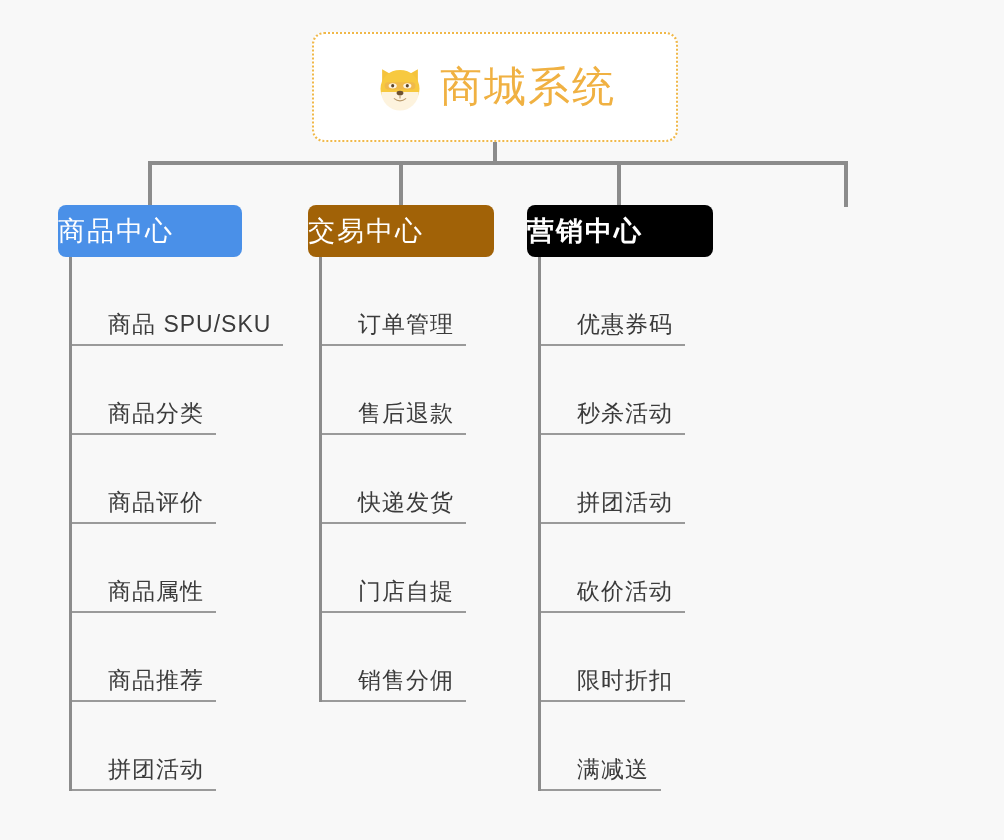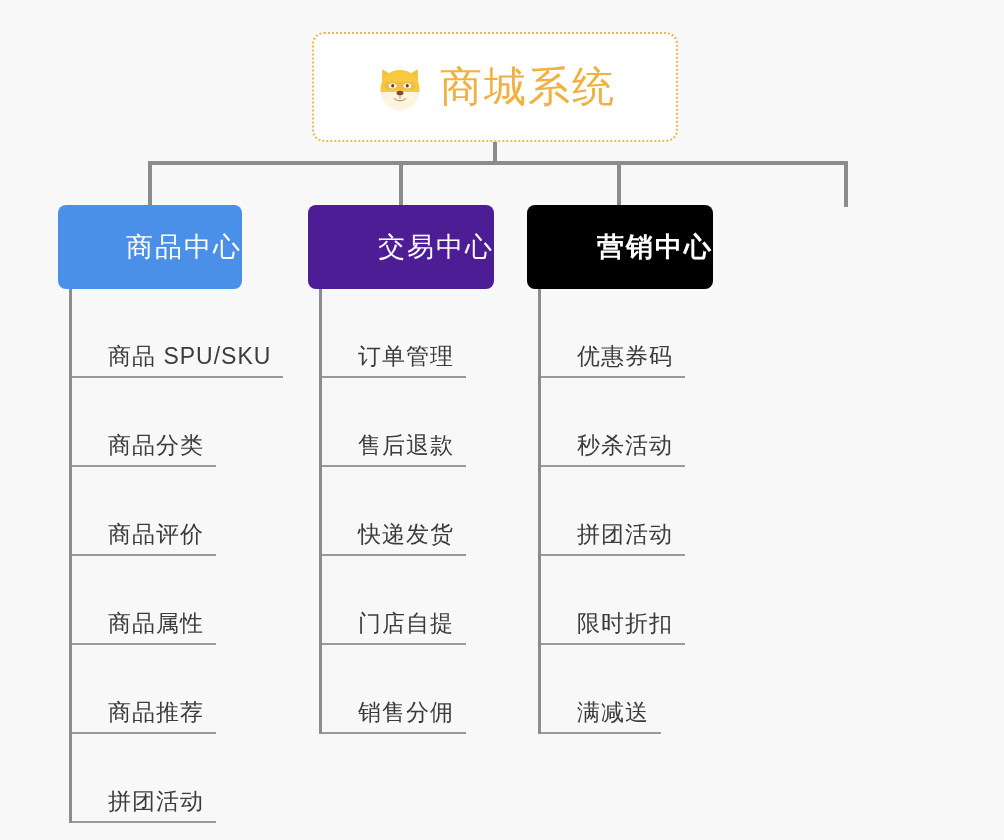--- a/index.html
+++ b/index.html
@@ -57,25 +57,25 @@
   }
   .conn-v { width: 3px; }
   .conn-h { height: 3px; }
 
   
   .column {
     position: absolute;
     top: 205px;
   }
   .cat-box {
-    height: 84px;
+    height: 52px;
     border-radius: 8px;
     display: flex;
     align-items: center;
-    justify-content: flex-end;
+    justify-content: flex-start;
     color: #ffffff;
     font-size: 27px;
     letter-spacing: 2px;
     box-sizing: border-box;
   }
 
   
   .leaf-wrap {
     position: relative;
     margin-left: 11px;
@@ -161,21 +161,21 @@
       <div class="leaf">
         <span class="leaf-inner">商品推荐</span>
       </div>
       <div class="leaf">
         <span class="leaf-inner">拼团活动</span>
       </div>
     </div>
   </div>
 
   <div class="column" id="col-1" style="left: 308px; width: 186px;">
-    <div class="cat-box" id="cat-1" style="background: #4c1d95; width: 186px;">
+    <div class="cat-box" id="cat-1" style="background: #a16207; width: 186px;">
       <span>交易中心</span>
     </div>
     <div class="leaf-wrap">
       <div class="leaf">
         <span class="leaf-inner">订单管理</span>
       </div>
       <div class="leaf">
         <span class="leaf-inner">售后退款</span>
       </div>
       <div class="leaf">
@@ -198,20 +198,23 @@
       <div class="leaf">
         <span class="leaf-inner">优惠券码</span>
       </div>
       <div class="leaf">
         <span class="leaf-inner">秒杀活动</span>
       </div>
       <div class="leaf">
         <span class="leaf-inner">拼团活动</span>
       </div>
       <div class="leaf">
+        <span class="leaf-inner">砍价活动</span>
+      </div>
+      <div class="leaf">
         <span class="leaf-inner">限时折扣</span>
       </div>
       <div class="leaf">
         <span class="leaf-inner">满减送</span>
       </div>
     </div>
   </div>
 
 
 </div>

